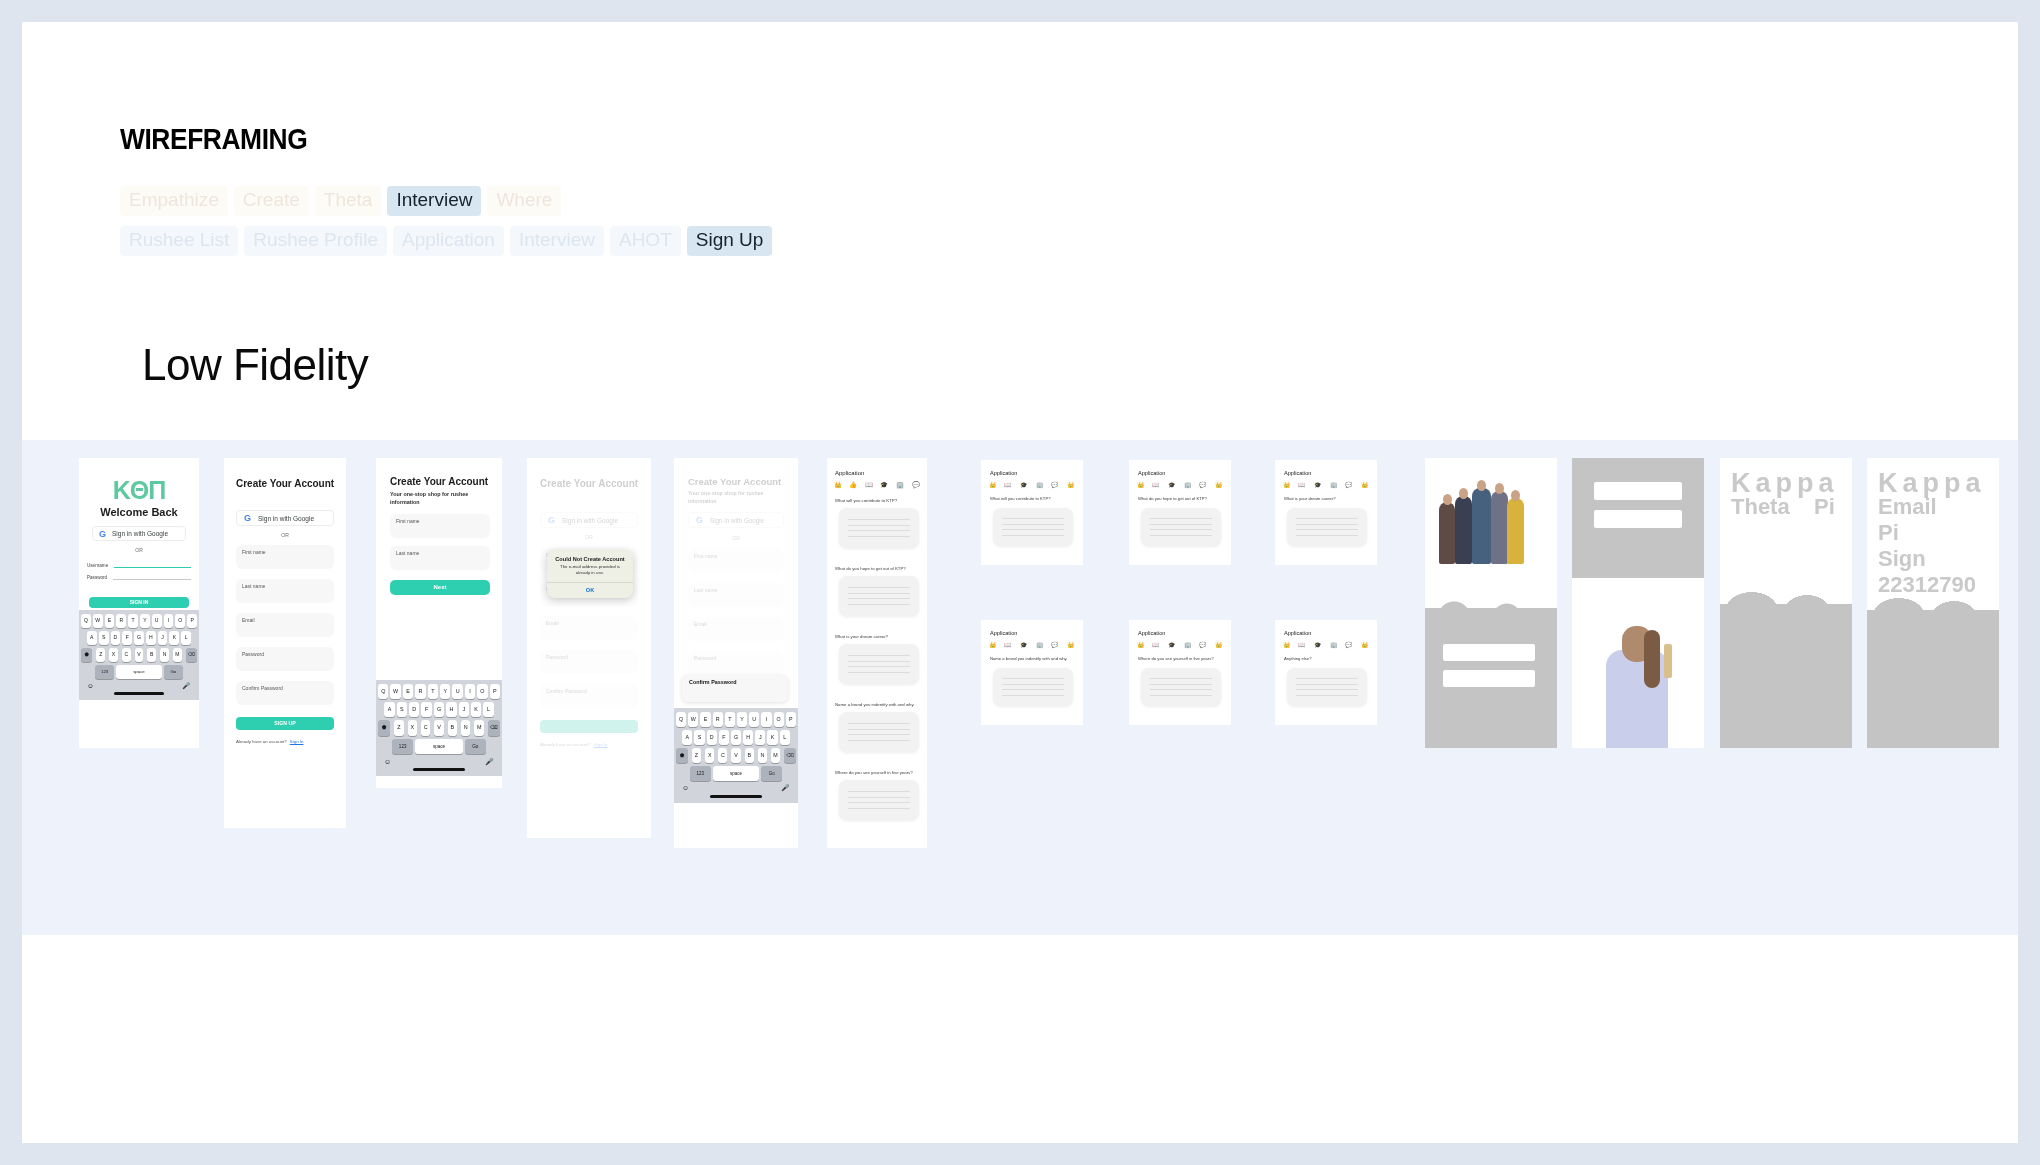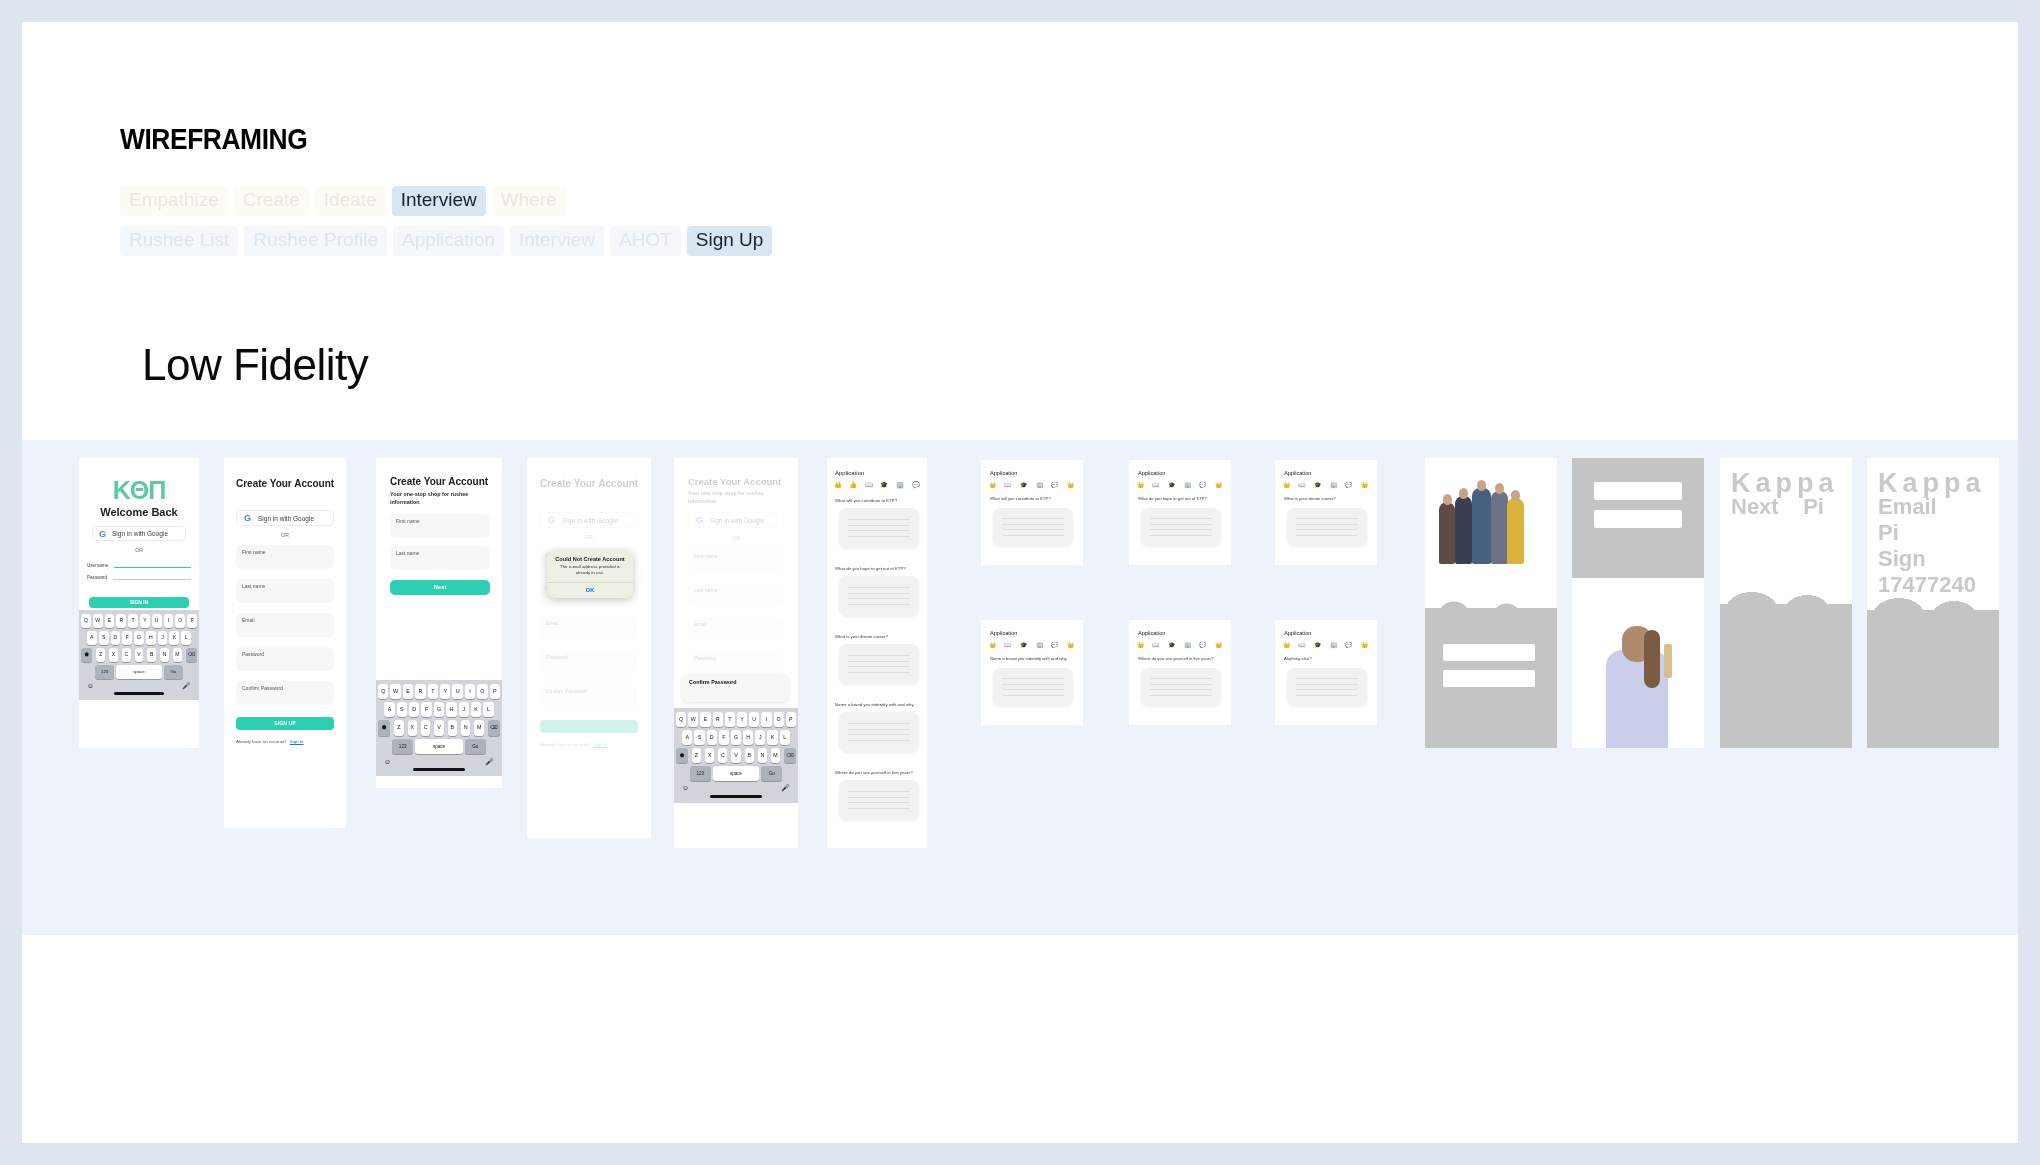--- a/index.html
+++ b/index.html
@@ -109,21 +109,21 @@
 </head>
 <body>
 
 <div class="frame">
 
   <div class="hdr">
     <div class="kicker">WIREFRAMING</div>
     <div class="chiprow r1" id="proc">
         <div class="chip warm">Empathize</div>
         <div class="chip warm">Create</div>
-        <div class="chip warm">Ideate</div>
+        <div class="chip warm">Theta</div>
         <div class="chip active">Interview</div>
         <div class="chip warm">Where</div>
       </div>
     <div class="chiprow r2" id="scr">
         <div class="chip cool">Rushee List</div>
         <div class="chip cool">Rushee Profile</div>
         <div class="chip cool">Application</div>
         <div class="chip cool">Interview</div>
         <div class="chip cool">AHOT</div>
         <div class="chip active">Sign Up</div>
@@ -559,29 +559,29 @@
           <div style="position: absolute; left: 0px; top: 100px; width: 100%; height: 18px; background: rgb(196, 196, 196); mask-image: radial-gradient(circle at 20% 100%, transparent 16px, rgb(0, 0, 0) 17px);"></div>
           <div class="whitebar" style="left: 22px; top: 24px; width: 88px; height: 18px;"></div>
           <div class="whitebar" style="left: 22px; top: 52px; width: 88px; height: 18px;"></div>
           <div style="position: absolute; left: 34px; top: 192px; width: 62px; height: 98px; background: rgb(201, 206, 235); border-radius: 16px 16px 0px 0px;"></div>
           <div style="position: absolute; left: 50px; top: 168px; width: 30px; height: 36px; background: rgb(176, 138, 109); border-radius: 14px;"></div>
           <div style="position: absolute; left: 72px; top: 172px; width: 16px; height: 58px; background: rgb(123, 91, 67); border-radius: 8px;"></div>
           <div style="position: absolute; left: 92px; top: 186px; width: 8px; height: 34px; background: rgb(217, 192, 139); border-radius: 2px;"></div>
         </div>
         <div class="phone" style="left: 1698px; top: 18px; width: 132px; height: 290px;">
           <div class="ktptext" style="left: 11px; top: 10px; font-size: 27px; letter-spacing: 5px; white-space: pre;">Kappa</div>
-          <div class="ktptext" style="left: 11px; top: 36px; font-size: 22px; letter-spacing: 0px; white-space: pre;">Next    Pi</div>
+          <div class="ktptext" style="left: 11px; top: 36px; font-size: 22px; letter-spacing: 0px; white-space: pre;">Theta    Pi</div>
           <div class="grayblock" style="top: 146px; height: 144px;"></div>
           <div style="position: absolute; left: 0px; top: 130px; width: 100%; height: 22px; background: radial-gradient(26px 18px at 24% 100%, rgb(196, 196, 196) 99%, transparent 100%), radial-gradient(22px 15px at 66% 100%, rgb(196, 196, 196) 99%, transparent 100%);"></div>
         </div>
         <div class="phone" style="left: 1845px; top: 18px; width: 132px; height: 290px;">
           <div class="ktptext" style="left: 11px; top: 10px; font-size: 27px; letter-spacing: 5px; white-space: pre;">Kappa</div>
           <div class="ktptext" style="left: 11px; top: 36px; font-size: 22px; letter-spacing: 0px; white-space: pre;">Email</div>
           <div class="ktptext" style="left: 11px; top: 62px; font-size: 22px; letter-spacing: 0px; white-space: pre;">Pi</div>
           <div class="ktptext" style="left: 11px; top: 88px; font-size: 22px; letter-spacing: 0px; white-space: pre;">Sign</div>
-          <div class="ktptext" style="left: 11px; top: 114px; font-size: 22px; letter-spacing: 0px; white-space: pre;">17477240</div>
+          <div class="ktptext" style="left: 11px; top: 114px; font-size: 22px; letter-spacing: 0px; white-space: pre;">22312790</div>
           <div class="grayblock" style="top: 152px; height: 138px;"></div>
           <div style="position: absolute; left: 0px; top: 136px; width: 100%; height: 22px; background: radial-gradient(26px 18px at 24% 100%, rgb(196, 196, 196) 99%, transparent 100%), radial-gradient(22px 15px at 66% 100%, rgb(196, 196, 196) 99%, transparent 100%);"></div>
         </div>
       </div>
   </div>
 
 </div>
 
 </body></html>

